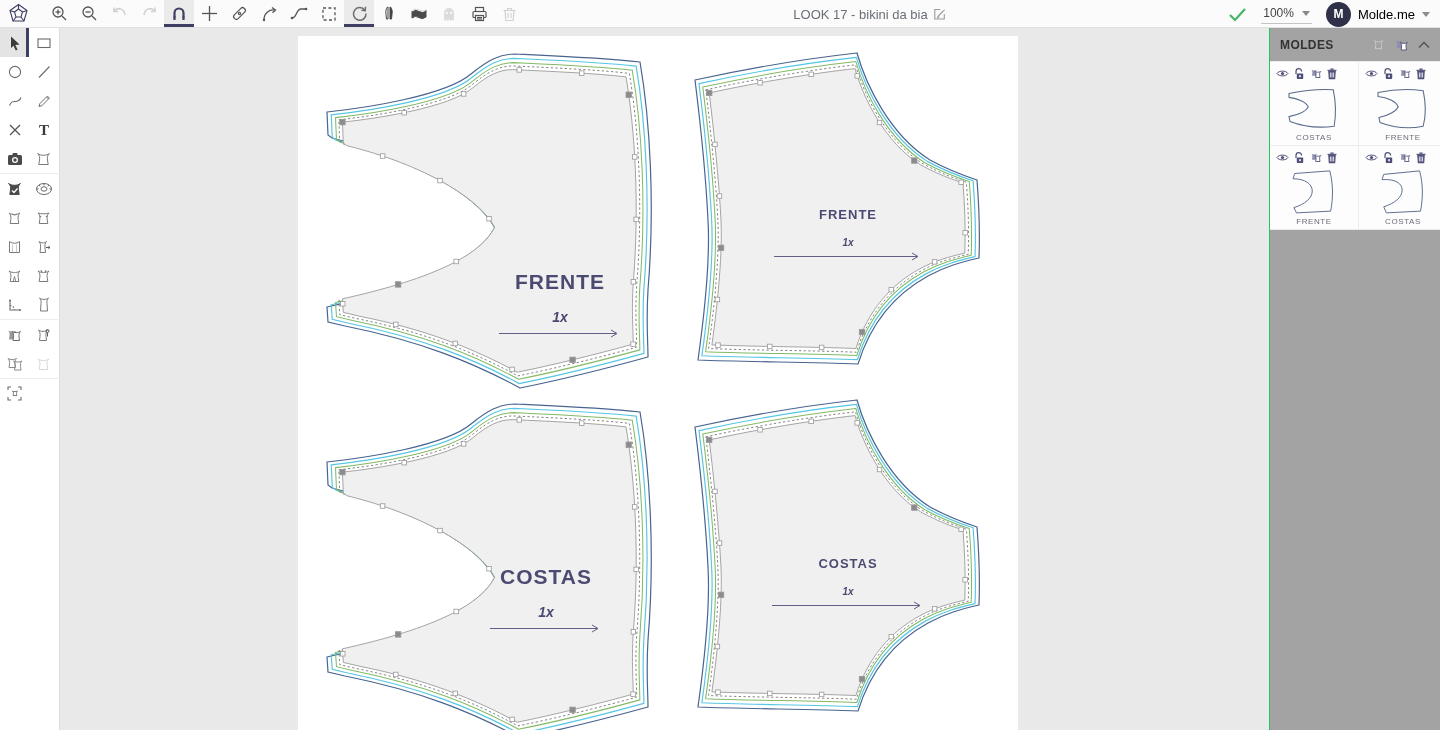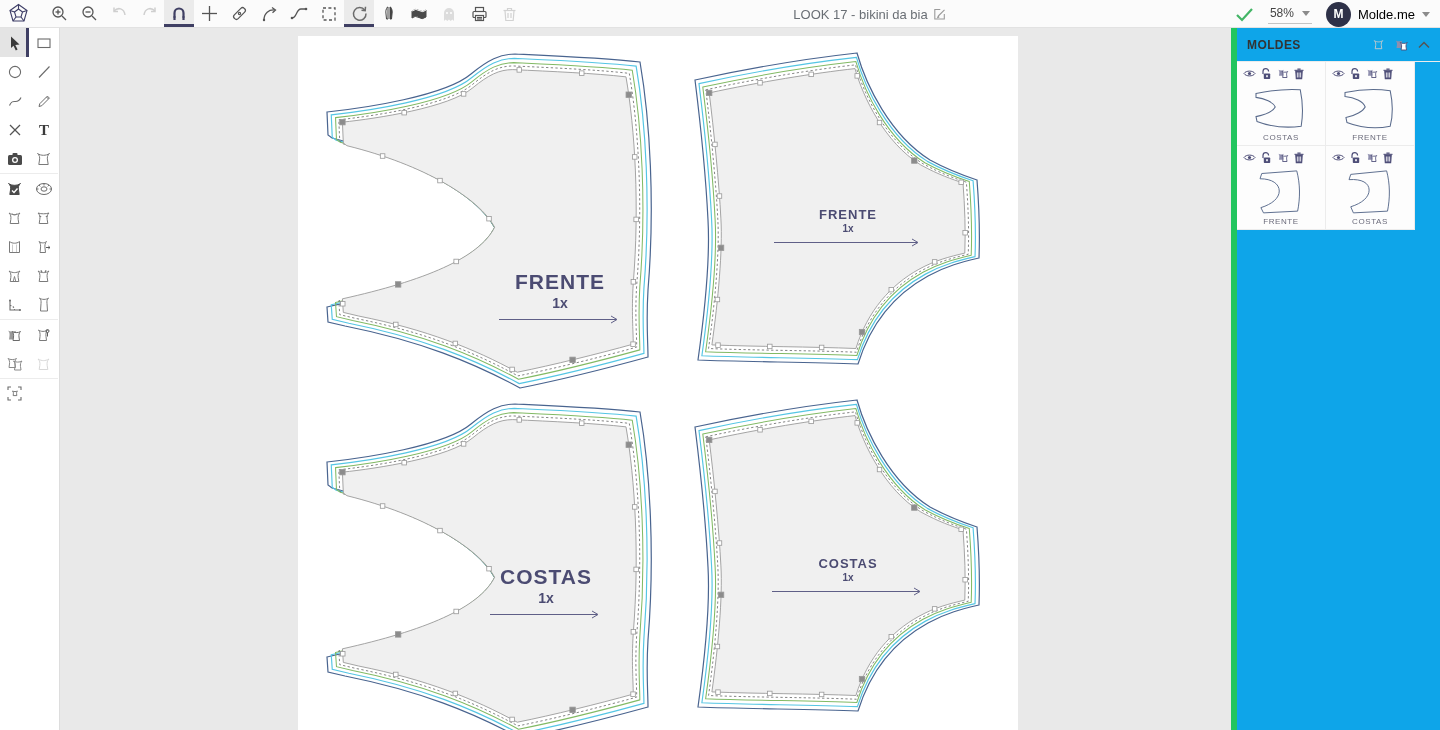--- a/index.html
+++ b/index.html
@@ -46,30 +46,30 @@
   
   .canvas-wrap { position:absolute; left:60px; top:28px; width:1201px;
     height:702px; background:#e9e9e9; overflow:hidden; }
   .artboard { position:absolute; left:238px; top:8px; width:720px;
     height:694px; background:#ffffff; overflow:hidden; }
   .piece { position:absolute; }
   .piece-label { position:absolute; transform:translateX(-50%); display:flex;
     flex-direction:column; align-items:center; color:#4b4b72; z-index:5;
     pointer-events:none; }
   .piece-label .nm { font-weight:bold; letter-spacing:1px; }
-  .piece-label .qt { font-weight:bold; margin-top:1px; }
+  .piece-label .qt { font-weight:bold; margin-top:15px;font-style:italic; }
   .piece-label.big .nm { font-size:21px; }
   .piece-label.big .qt { font-size:14px; }
   .piece-label.small .nm { font-size:13px; }
   .piece-label.small .qt { font-size:10px; }
   .grain { margin-top:4px; }
 
   
-  .panel { position:absolute; right:0; top:28px; width:209px; height:702px;
-    background:#0ea5e9; border-left:6px solid #22c55e; z-index:25; }
+  .panel { position:absolute; right:0; top:28px; width:171px; height:702px;
+    background:#a3a3a3; border-left:1px solid #22c55e; z-index:25; }
   .panel-header { height:34px; display:flex; align-items:center;
     padding:0 10px; border-bottom:1px solid #ececec; }
   .panel-title { font-size:12px; font-weight:bold; color:#333;
     letter-spacing:.4px; flex:1; }
   .panel-hicons { display:flex; align-items:center; gap:9px; }
   .panel-hicons .pi { cursor:pointer; display:flex; }
   .cards { display:grid; grid-template-columns:89px 89px; }
   .card { border-right:1px solid #ececec; border-bottom:1px solid #ececec;
     padding:5px 4px 3px 4px; height:84px; display:flex; flex-direction:column;
     align-items:center; cursor:pointer; background:#fdfdfd; }
@@ -222,21 +222,21 @@
     </span>
   </div>
 
   <div class="topbar-right">
     <span style="display:flex;">
       <svg width="19" height="15" viewBox="0 0 19 15" fill="none" stroke="#43b566" stroke-width="2.2">
         <polyline points="2,8 7,13 17,2"></polyline>
         </svg>
     </span>
     <div class="zoom-ctl">
-      <span class="zv">58%</span>
+      <span class="zv">100%</span>
       <span class="caret"></span>
     </div>
     <div class="account">
       <div class="avatar">M</div>
       <span class="acct-name">Molde.me</span>
       <span class="caret"></span>
     </div>
   </div>
 </div>
 

